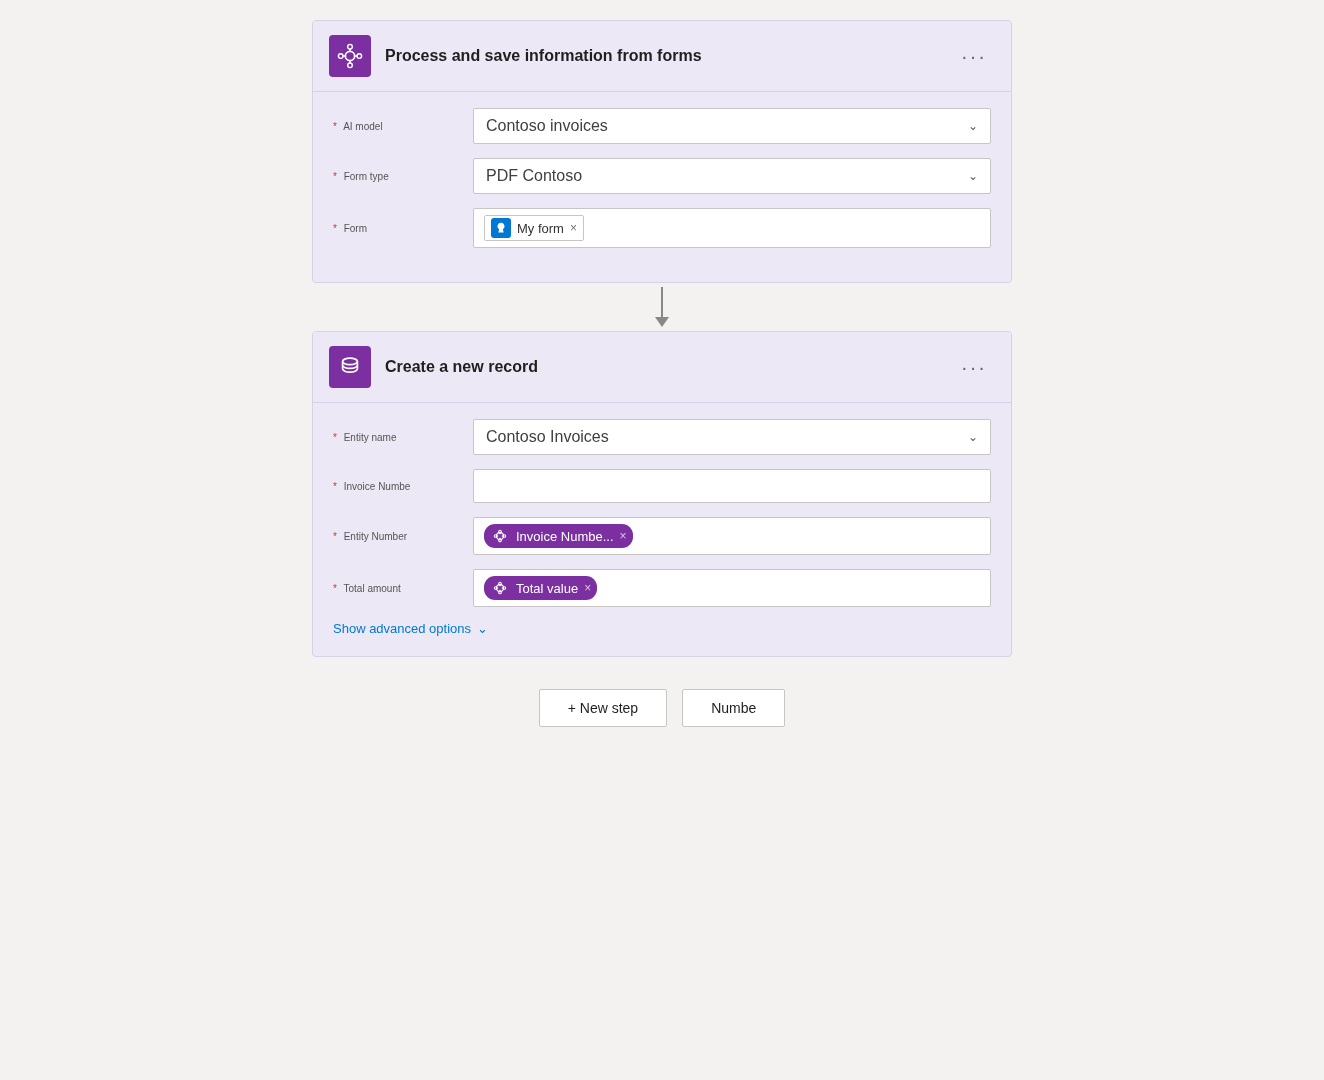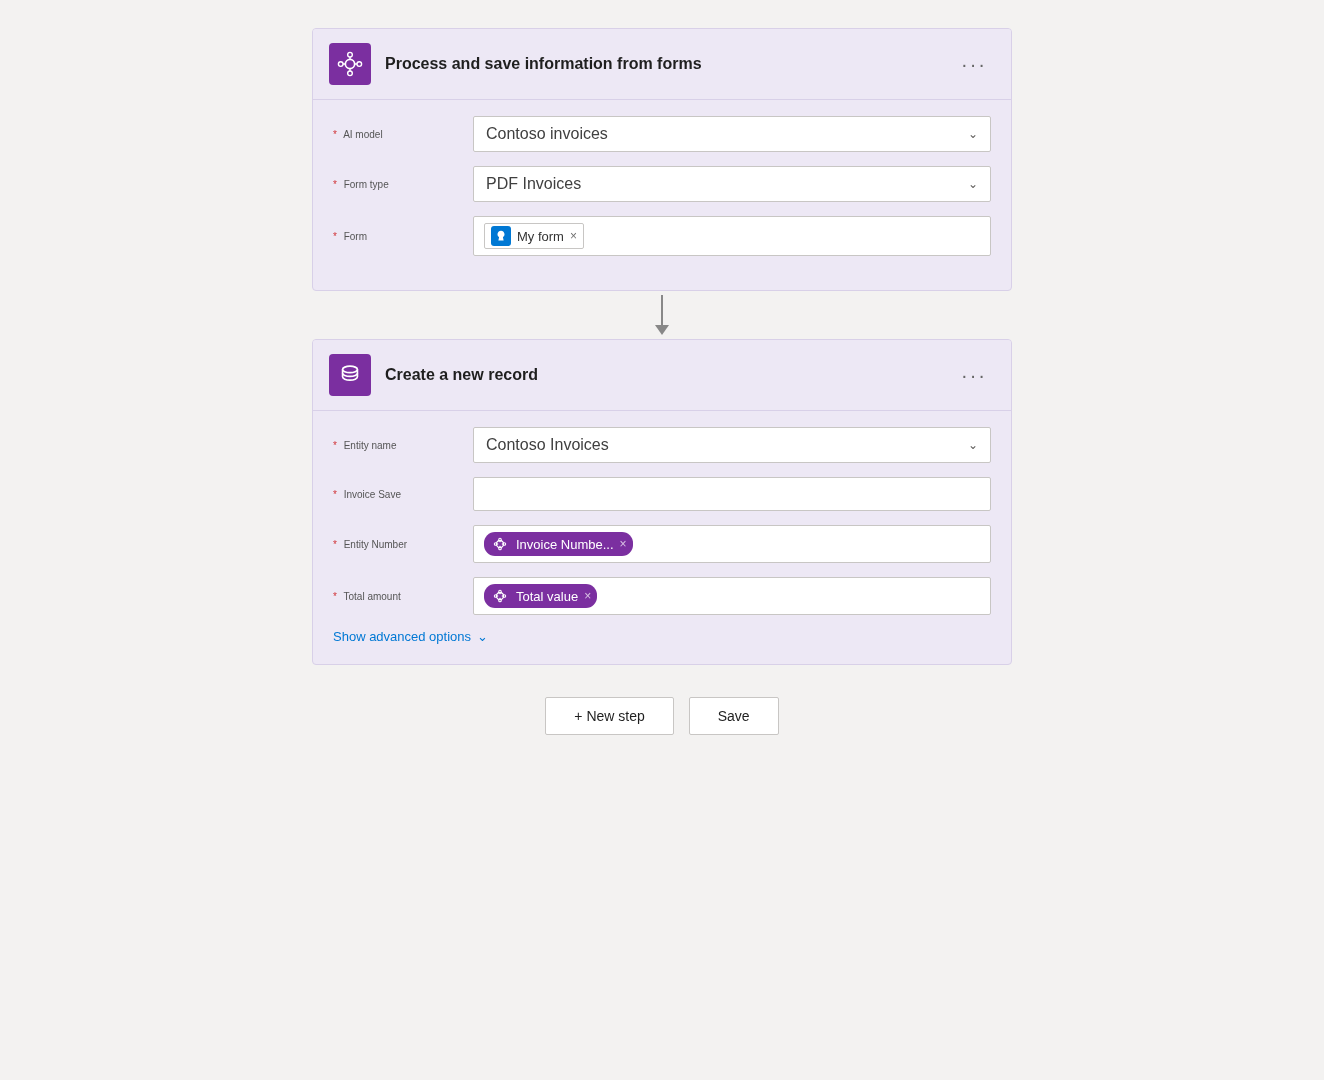--- a/index.html
+++ b/index.html
@@ -9,21 +9,21 @@
       font-size: 14px;
       color: #333;
       min-height: 1080px;
       width: 1324px;
     }
 
     .canvas {
       display: flex;
       flex-direction: column;
       align-items: center;
-      padding-top: 28px;
+      padding-top: 20px;
     }
 
     
     .arrow-connector {
       display: flex;
       flex-direction: column;
       align-items: center;
       margin: 4px 0;
     }
     .arrow-line {
@@ -287,21 +287,21 @@
         </div>
       </div>
 
       <div class="field-row">
         <div class="field-label">
           <span class="required-star">*</span>
           <span>Form type</span>
         </div>
         <div class="field-control">
           <div class="select-control">
-            <span class="select-control-text">PDF Invoices</span>
+            <span class="select-control-text">PDF Contoso</span>
             <span class="chevron-down">⌄</span>
           </div>
         </div>
       </div>
 
       <div class="field-row">
         <div class="field-label">
           <span class="required-star">*</span>
           <span>Form</span>
         </div>
@@ -352,21 +352,21 @@
           <div class="select-control">
             <span class="select-control-text">Contoso Invoices</span>
             <span class="chevron-down">⌄</span>
           </div>
         </div>
       </div>
 
       <div class="field-row">
         <div class="field-label">
           <span class="required-star">*</span>
-          <span>Invoice Save</span>
+          <span>Invoice Numbe</span>
         </div>
         <div class="field-control">
           <input class="text-input" type="text" value="" style="">
         </div>
       </div>
 
       <div class="field-row">
         <div class="field-label">
           <span class="required-star">*</span>
           <span>Entity Number</span>
@@ -425,16 +425,16 @@
       <div class="show-advanced">
         <span>Show advanced options</span>
         <span>⌄</span>
       </div>
 
     </div>
   </div>
 
   <div class="bottom-actions">
     <button class="btn btn-new-step">+ New step</button>
-    <button class="btn btn-save">Save</button>
+    <button class="btn btn-save">Numbe</button>
   </div>
 
 </div>
 
 </body></html>

